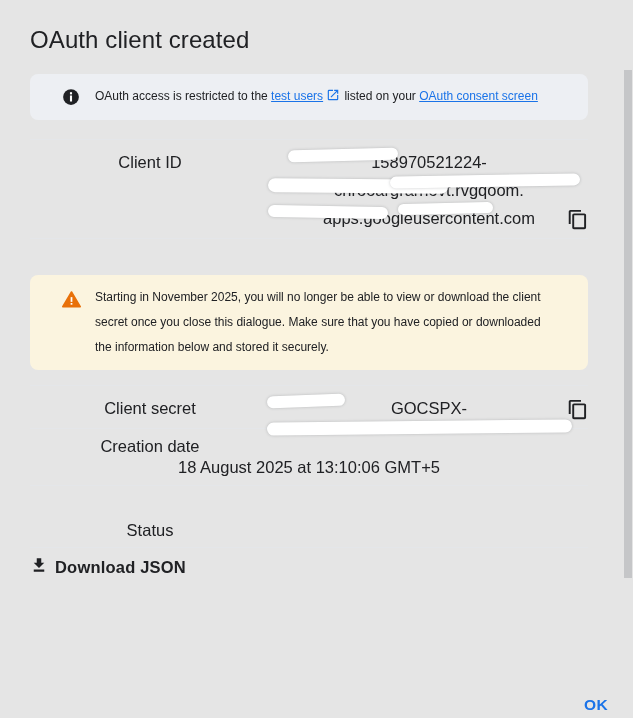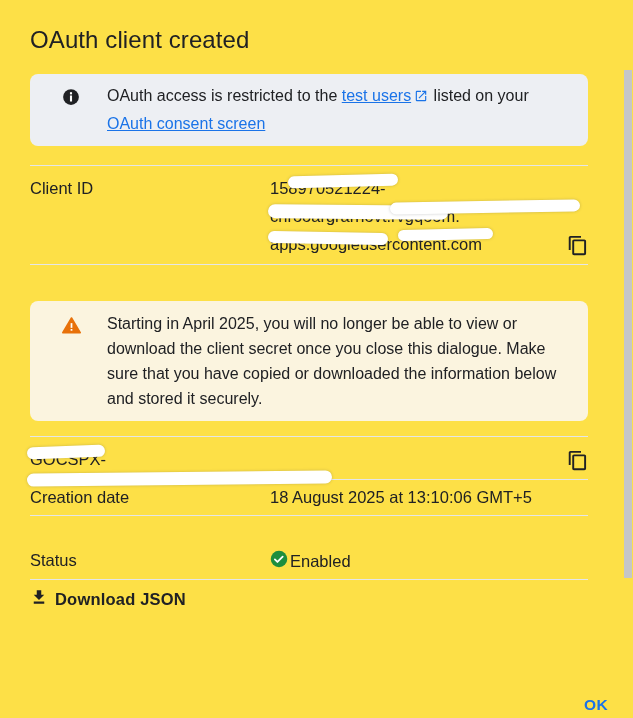--- a/index.html
+++ b/index.html
@@ -1,43 +1,43 @@
 <!DOCTYPE html>
 <html><head>
 <meta charset="utf-8">
 <style>
   html,body{margin:0;padding:0;background:#ffffff;}
   .dialog{
-    position:relative;width:633px;height:718px;background:#fde047;overflow:hidden;
+    position:relative;width:633px;height:718px;background:#e5e5e5;overflow:hidden;
     font-family:"Liberation Sans",sans-serif;color:#202124;
   }
   .scroll-area{
     position:absolute;top:0;left:0;width:633px;height:663px;overflow:hidden;
     padding:0 45px 0 30px;box-sizing:border-box;
   }
   h1.title{font-size:24px;font-weight:400;margin:26px 0 0;line-height:28px;color:#202124;letter-spacing:.1px;}
   .subtitle{font-size:16.5px;line-height:26px;color:#3c4043;margin:17px 0 0;}
   .banner{display:flex;border-radius:8px;}
   .banner.info{background:#edeff3;margin-top:20px;padding:9px 16px 9px 32px;}
   .banner.warn{background:#fbf4df;margin-top:36px;padding:10px 16px 10px 32px;}
   .banner .b-icon{flex:none;margin-top:5px;width:18px;height:18px;}
-  .banner-text{margin-left:27px;font-size:16px;line-height:26px;color:#202124;width:445px;}
+  .banner-text{margin-left:15px;font-size:12px;line-height:26px;color:#202124;width:445px;}
   .banner.warn .banner-text{line-height:25px;width:452px;}
   a.link{color:#1a73e8;text-decoration:underline;cursor:pointer;}
   .ext-icon{display:inline-block;vertical-align:-2px;margin-left:3px;margin-right:1px;}
   .divider{border-top:1px solid #e4e6e9;margin-top:19px;}
   .divider.tight{margin-top:15px;}
-  .row{display:flex;border-bottom:1px solid #e4e6e9;font-size:16.5px;color:#202124;}
+  .row{display:flex;border-bottom:1px solid #e4e6e9;font-size:16.5px;color:#202124;text-align:center;}
   .row-label{width:240px;flex:none;}
   .row-value{flex:1;position:relative;}
   .row.r-id{padding:8px 0 6px;}
   .row.r-id .row-label,.row.r-id .vline{line-height:28px;}
   .row.r-secret{padding:8px 0 6px;}
   .row.r-secret .row-label,.row.r-secret .vline{line-height:28px;}
-  .row.r-date{padding:7px 0 7px;line-height:21px;}
+  .row.r-date{padding:7px 0 7px;line-height:21px;flex-direction:column;}
   .row.r-status{padding:6px 0 6px;line-height:21px;margin-top:28px;}
   .vline{position:relative;white-space:nowrap;}
   .scrib{
     position:absolute;display:block;background:#ffffff;border-radius:8px;height:12px;
     box-shadow:0 0 3px rgba(60,64,67,.28);
   }
   .copy-btn{
     position:absolute;right:0;bottom:2px;width:22px;height:22px;background:none;border:none;
     padding:0;margin:0;cursor:pointer;line-height:0;
   }
@@ -108,26 +108,27 @@
     </div>
 
     <div class="banner warn">
       <span class="b-icon">
         <svg width="19" height="19" viewBox="0 0 24 24">
             <path d="M12 2.5 23 21H1L12 2.5z" fill="#e8710a" stroke="#e8710a" stroke-width="2" stroke-linejoin="round"></path>
             <rect x="10.9" y="9" width="2.2" height="6" fill="#fff"></rect>
             <rect x="10.9" y="16.4" width="2.2" height="2.2" fill="#fff"></rect>
           </svg>
       </span>
-      <div class="banner-text">Starting in April 2025, you will no longer be able to view or download the client secret once you close this dialogue. Make sure that you have copied or downloaded the information below and stored it securely.</div>
+      <div class="banner-text">Starting in November 2025, you will no longer be able to view or download the client secret once you close this dialogue. Make sure that you have copied or downloaded the information below and stored it securely.</div>
     </div>
 
     <div class="divider tight"></div>
 
     <div class="row r-secret">
+      <div class="row-label">Client secret</div>
       <div class="row-value">
         <div class="vline">
           <span>GOCSPX-</span>
           <i class="scrib" style="left:-3px;top:1px;width:78px;transform:rotate(-2deg);"></i>
         </div>
         <div class="vline">
           <i class="scrib" style="left:-3px;top:-1px;width:305px;height:13px;transform:rotate(-.6deg);"></i>
         </div>
         <button class="copy-btn">
           <span><svg width="21" height="21" viewBox="0 0 24 24" fill="#202124">
@@ -137,27 +138,20 @@
       </div>
     </div>
 
     <div class="row r-date">
       <div class="row-label">Creation date</div>
       <div class="row-value">18 August 2025 at 13:10:06 GMT+5</div>
     </div>
 
     <div class="row r-status">
       <div class="row-label">Status</div>
-      <div class="row-value status-val">
-        <span><svg width="18" height="18" viewBox="0 0 24 24">
-              <circle cx="12" cy="12" r="11" fill="#1e8e3e"></circle>
-              <path d="M6.5 12.5l3.4 3.4 7-7" fill="none" stroke="#fff" stroke-width="2.4" stroke-linecap="round" stroke-linejoin="round"></path>
-            </svg></span>
-        <span>Enabled</span>
-      </div>
     </div>
 
     <button class="download-row">
       <span><svg width="18" height="18" viewBox="0 0 24 24" fill="#202124">
             <path d="M19 9h-4V3H9v6H5l7 7 7-7zM5 18v3h14v-3H5z"></path>
           </svg></span>
       <span>Download JSON</span>
     </button>
 
   </div>

